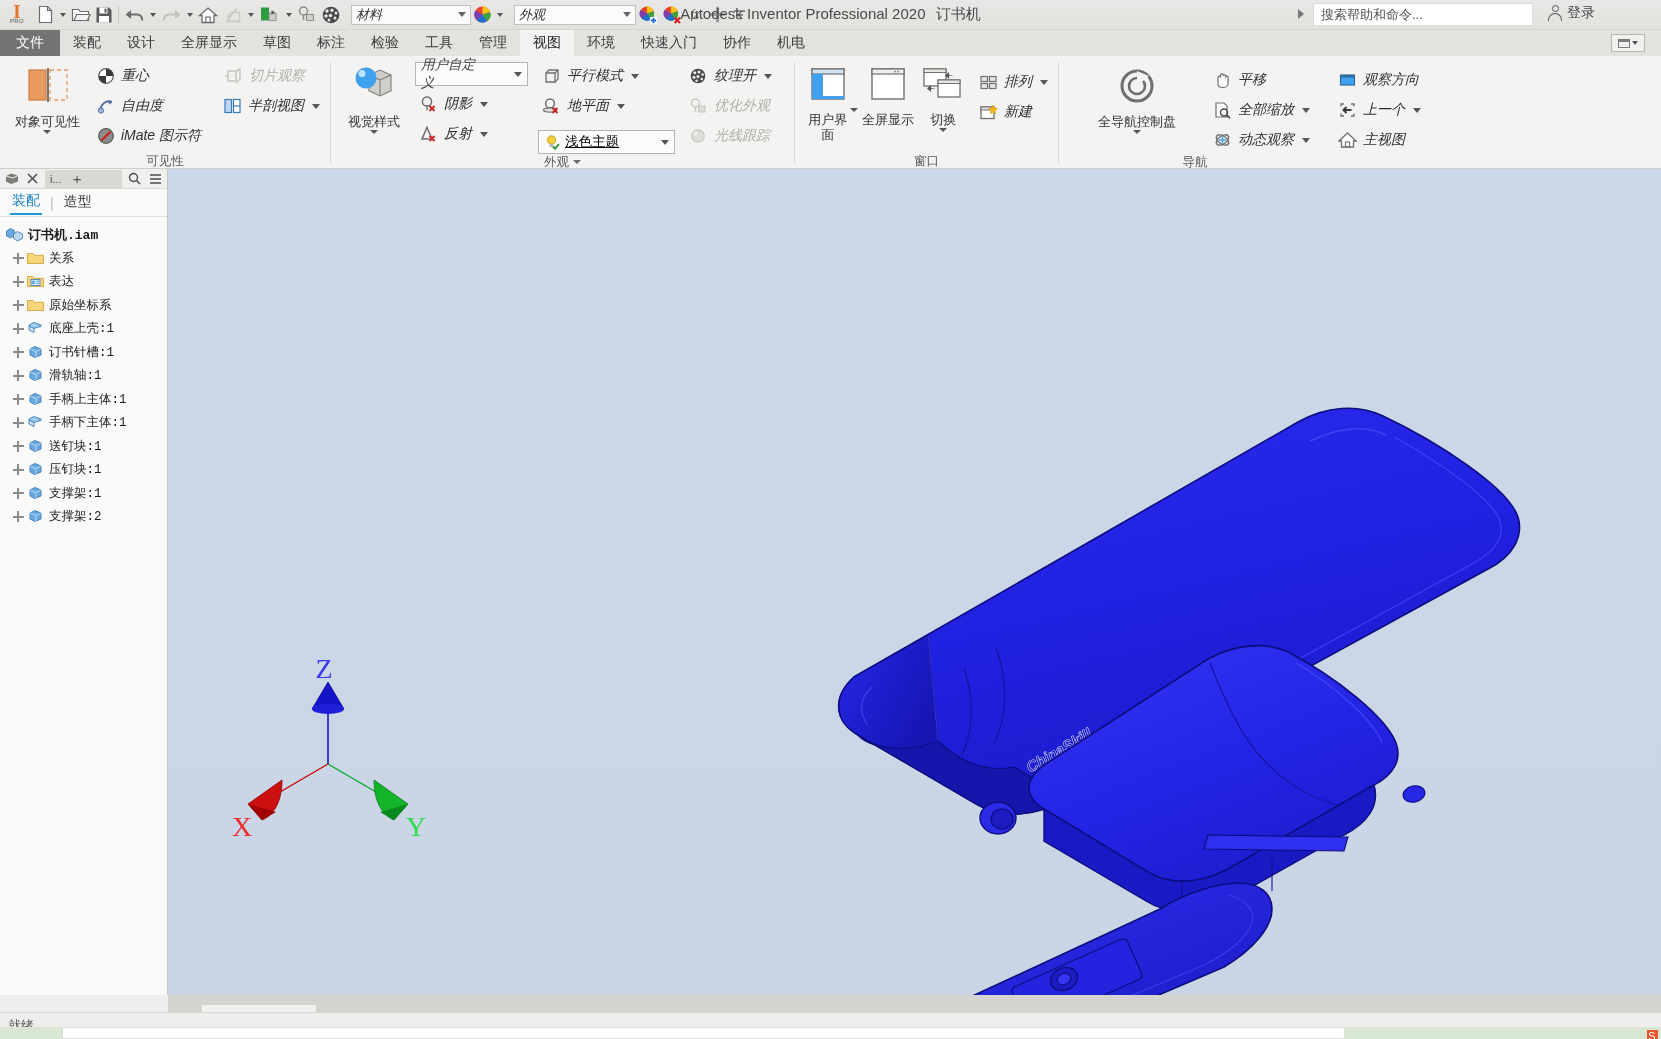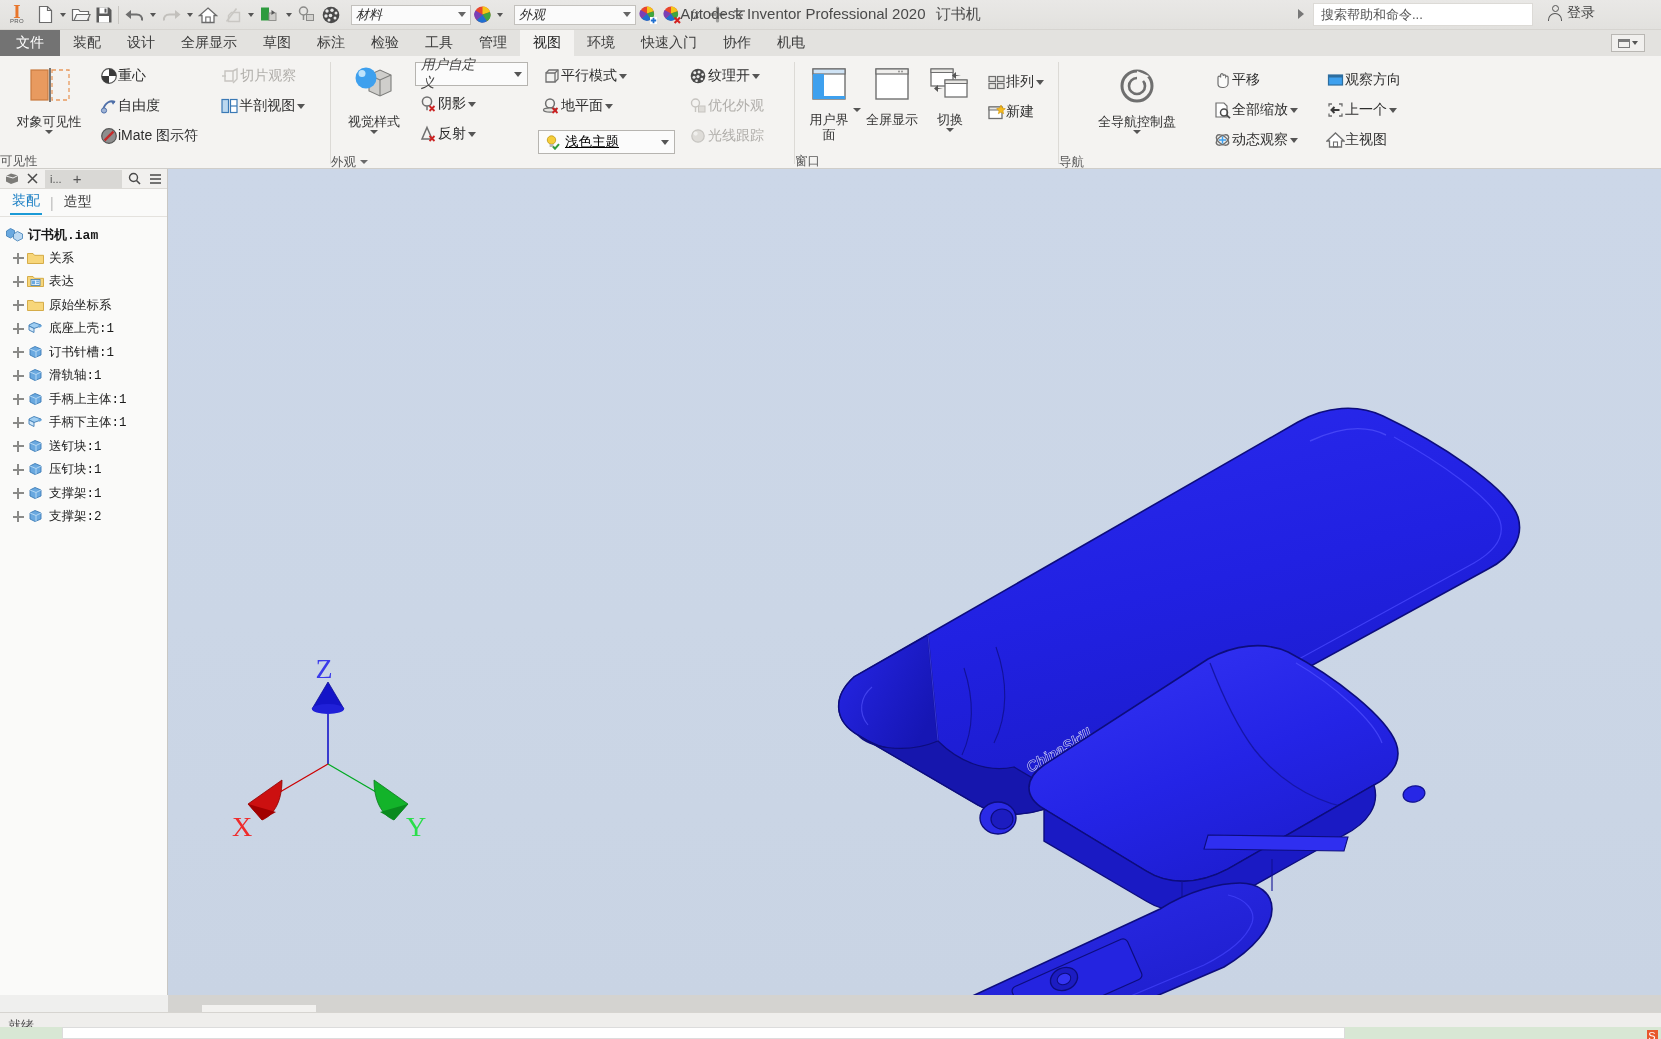--- a/index.html
+++ b/index.html
@@ -75,34 +75,34 @@
   
   .ribbon-body {
     position:absolute; left:0; top:56px; width:1661px; height:113px;
     background:#f4f3f1; border-bottom:1px solid #cfcdc9;
     display:flex; align-items:stretch;
   }
   .rgroup { position:relative; display:flex; flex-direction:column; height:113px; }
   .rgroup-inner { display:flex; align-items:flex-start; padding:4px 6px 0 6px; flex:1; }
   .rgroup-title {
     height:16px; text-align:center; font-size:12.5px; color:#5a5a5a;
-    display:flex; align-items:center; gap:4px;
+    display:flex; align-items:center; justify-content:center; gap:4px;
   }
   .rgroup-sep { width:1px; background:#dcdad6; margin:6px 0 4px 0; }
   .grp-caret { border-left:4px solid transparent; border-right:4px solid transparent; border-top:4px solid #6a6a6a; }
 
   .big-btn {
     width:78px; display:flex; flex-direction:column; align-items:center; padding-top:2px; cursor:default;
   }
   .bb-ico-wrap { padding:3px; border-radius:2px; }
   .big-btn .bb-label { font-size:13px; color:#333; text-align:center; line-height:15px; margin-top:2px; }
   .bb-sub-caret { border-left:4px solid transparent; border-right:4px solid transparent; border-top:4px solid #555; margin-top:1px; }
 
   .small-rows { display:flex; flex-direction:column; gap:2px; padding-top:2px; }
-  .srow { display:flex; align-items:center; height:28px; padding:0 4px; cursor:default; }
+  .srow { display:flex; align-items:center; height:28px; gap:6px; padding:0 4px; cursor:default;font-style:italic; }
   .srow.disabled { color:#aaa; }
   .srow .slabel { font-size:14px; color:#2e2e2e; white-space:nowrap; }
   .srow.disabled .slabel { color:#b0aeaa; }
   .mini-caret { border-left:4px solid transparent; border-right:4px solid transparent; border-top:5px solid #555; margin-left:2px; }
 
   .combo {
     height:24px; border:1px solid #b6b4b0; background:#fbfbfb;
     display:flex; align-items:center; padding:0 5px; font-size:13.5px; gap:5px; cursor:default;
   }
   .combo .cb-caret { margin-left:auto; border-left:4.5px solid transparent; border-right:4.5px solid transparent; border-top:5.5px solid #555; }

